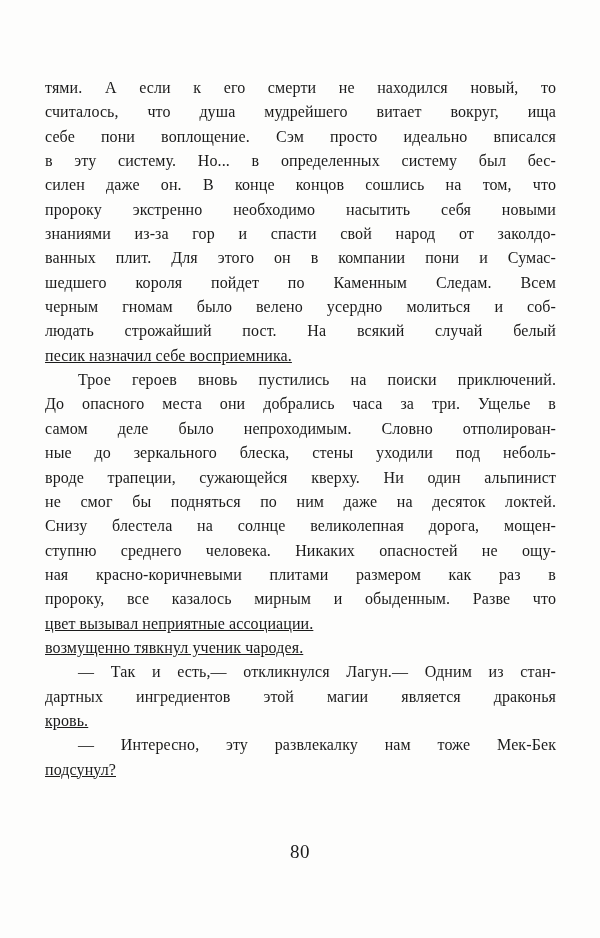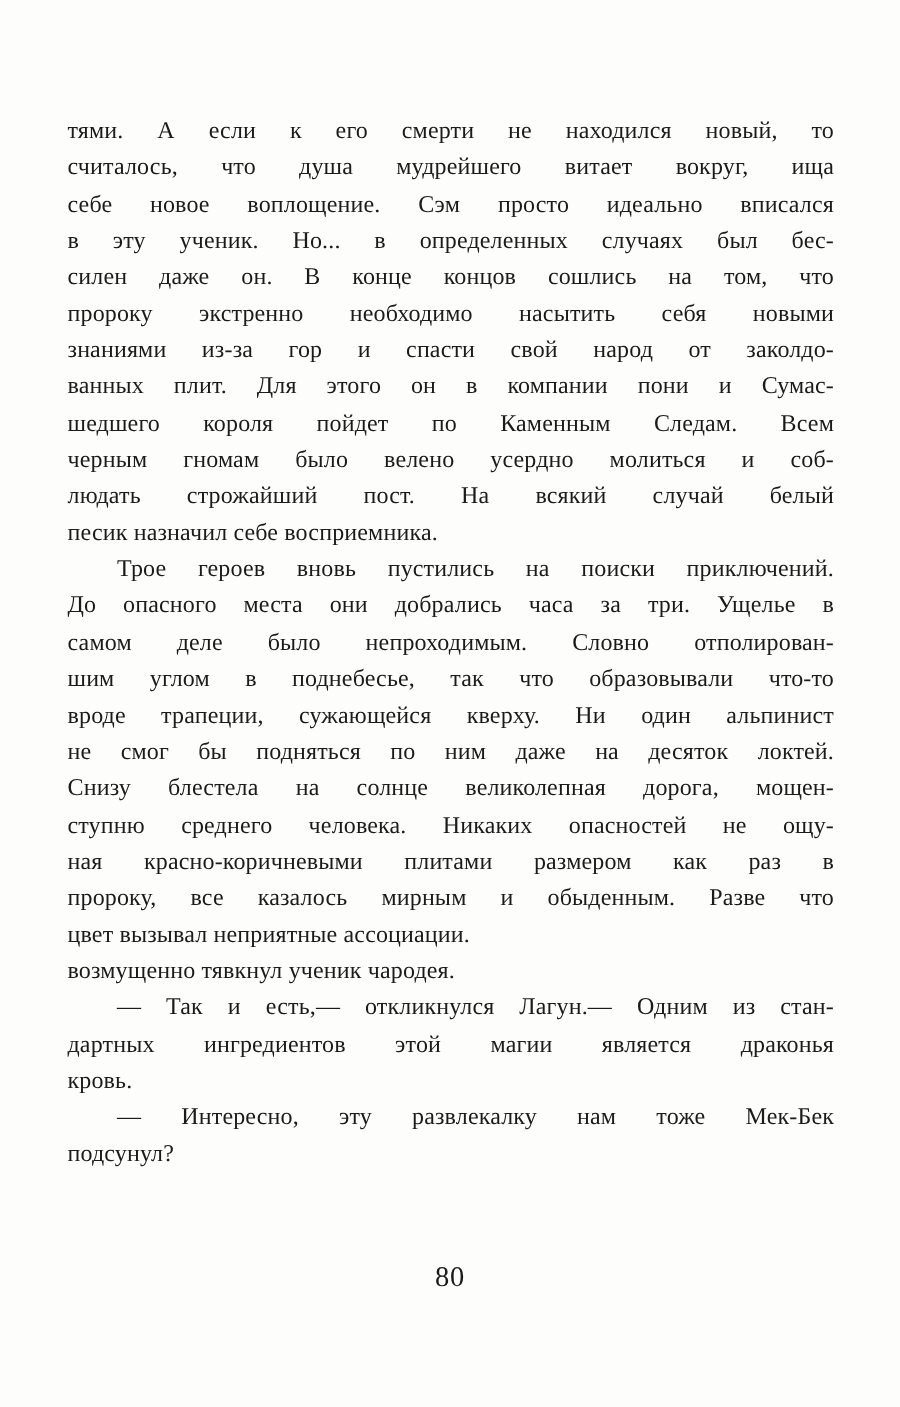--- a/index.html
+++ b/index.html
@@ -29,20 +29,21 @@
     line-height: 24.35px;
     letter-spacing: 0.1px;
   }
   .ln {
     text-align: justify;
     text-align-last: justify;
   }
   .ln.last {
     text-align: justify;
     text-align-last: left;
+    text-decoration: underline;
   }
   .ln.ind {
     text-indent: 33px;
   }
   .page-num {
     position: absolute;
     top: 841px;
     left: 0;
     width: 600px;
     text-align: center;
@@ -52,34 +53,34 @@
   }
 </style>
 </head>
 <body>
 
 <main class="page">
 
   <section class="text-block">
     <div class="ln">тями. А если к его смерти не находился новый, то</div>
     <div class="ln">считалось, что душа мудрейшего витает вокруг, ища</div>
-    <div class="ln">себе новое воплощение. Сэм просто идеально вписался</div>
-    <div class="ln">в эту ученик. Но... в определенных случаях был бес-</div>
+    <div class="ln">себе пони воплощение. Сэм просто идеально вписался</div>
+    <div class="ln">в эту систему. Но... в определенных систему был бес-</div>
     <div class="ln">силен даже он. В конце концов сошлись на том, что</div>
     <div class="ln">пророку экстренно необходимо насытить себя новыми</div>
     <div class="ln">знаниями из-за гор и спасти свой народ от заколдо-</div>
     <div class="ln">ванных плит. Для этого он в компании пони и Сумас-</div>
     <div class="ln">шедшего короля пойдет по Каменным Следам. Всем</div>
     <div class="ln">черным гномам было велено усердно молиться и соб-</div>
     <div class="ln">людать строжайший пост. На всякий случай белый</div>
     <div class="ln last">песик назначил себе восприемника.</div>
     <div class="ln ind">Трое героев вновь пустились на поиски приключений.</div>
     <div class="ln">До опасного места они добрались часа за три. Ущелье в</div>
     <div class="ln">самом деле было непроходимым. Словно отполирован-</div>
-    <div class="ln">шим углом в поднебесье, так что образовывали что-то</div>
+    <div class="ln">ные до зеркального блеска, стены уходили под неболь-</div>
     <div class="ln">вроде трапеции, сужающейся кверху. Ни один альпинист</div>
     <div class="ln">не смог бы подняться по ним даже на десяток локтей.</div>
     <div class="ln">Снизу блестела на солнце великолепная дорога, мощен-</div>
     <div class="ln">ступню среднего человека. Никаких опасностей не ощу-</div>
     <div class="ln">ная красно-коричневыми плитами размером как раз в</div>
     <div class="ln">пророку, все казалось мирным и обыденным. Разве что</div>
     <div class="ln last">цвет вызывал неприятные ассоциации.</div>
     <div class="ln last">возмущенно тявкнул ученик чародея.</div>
     <div class="ln ind">— Так и есть,— откликнулся Лагун.— Одним из стан-</div>
     <div class="ln">дартных ингредиентов этой магии является драконья</div>

